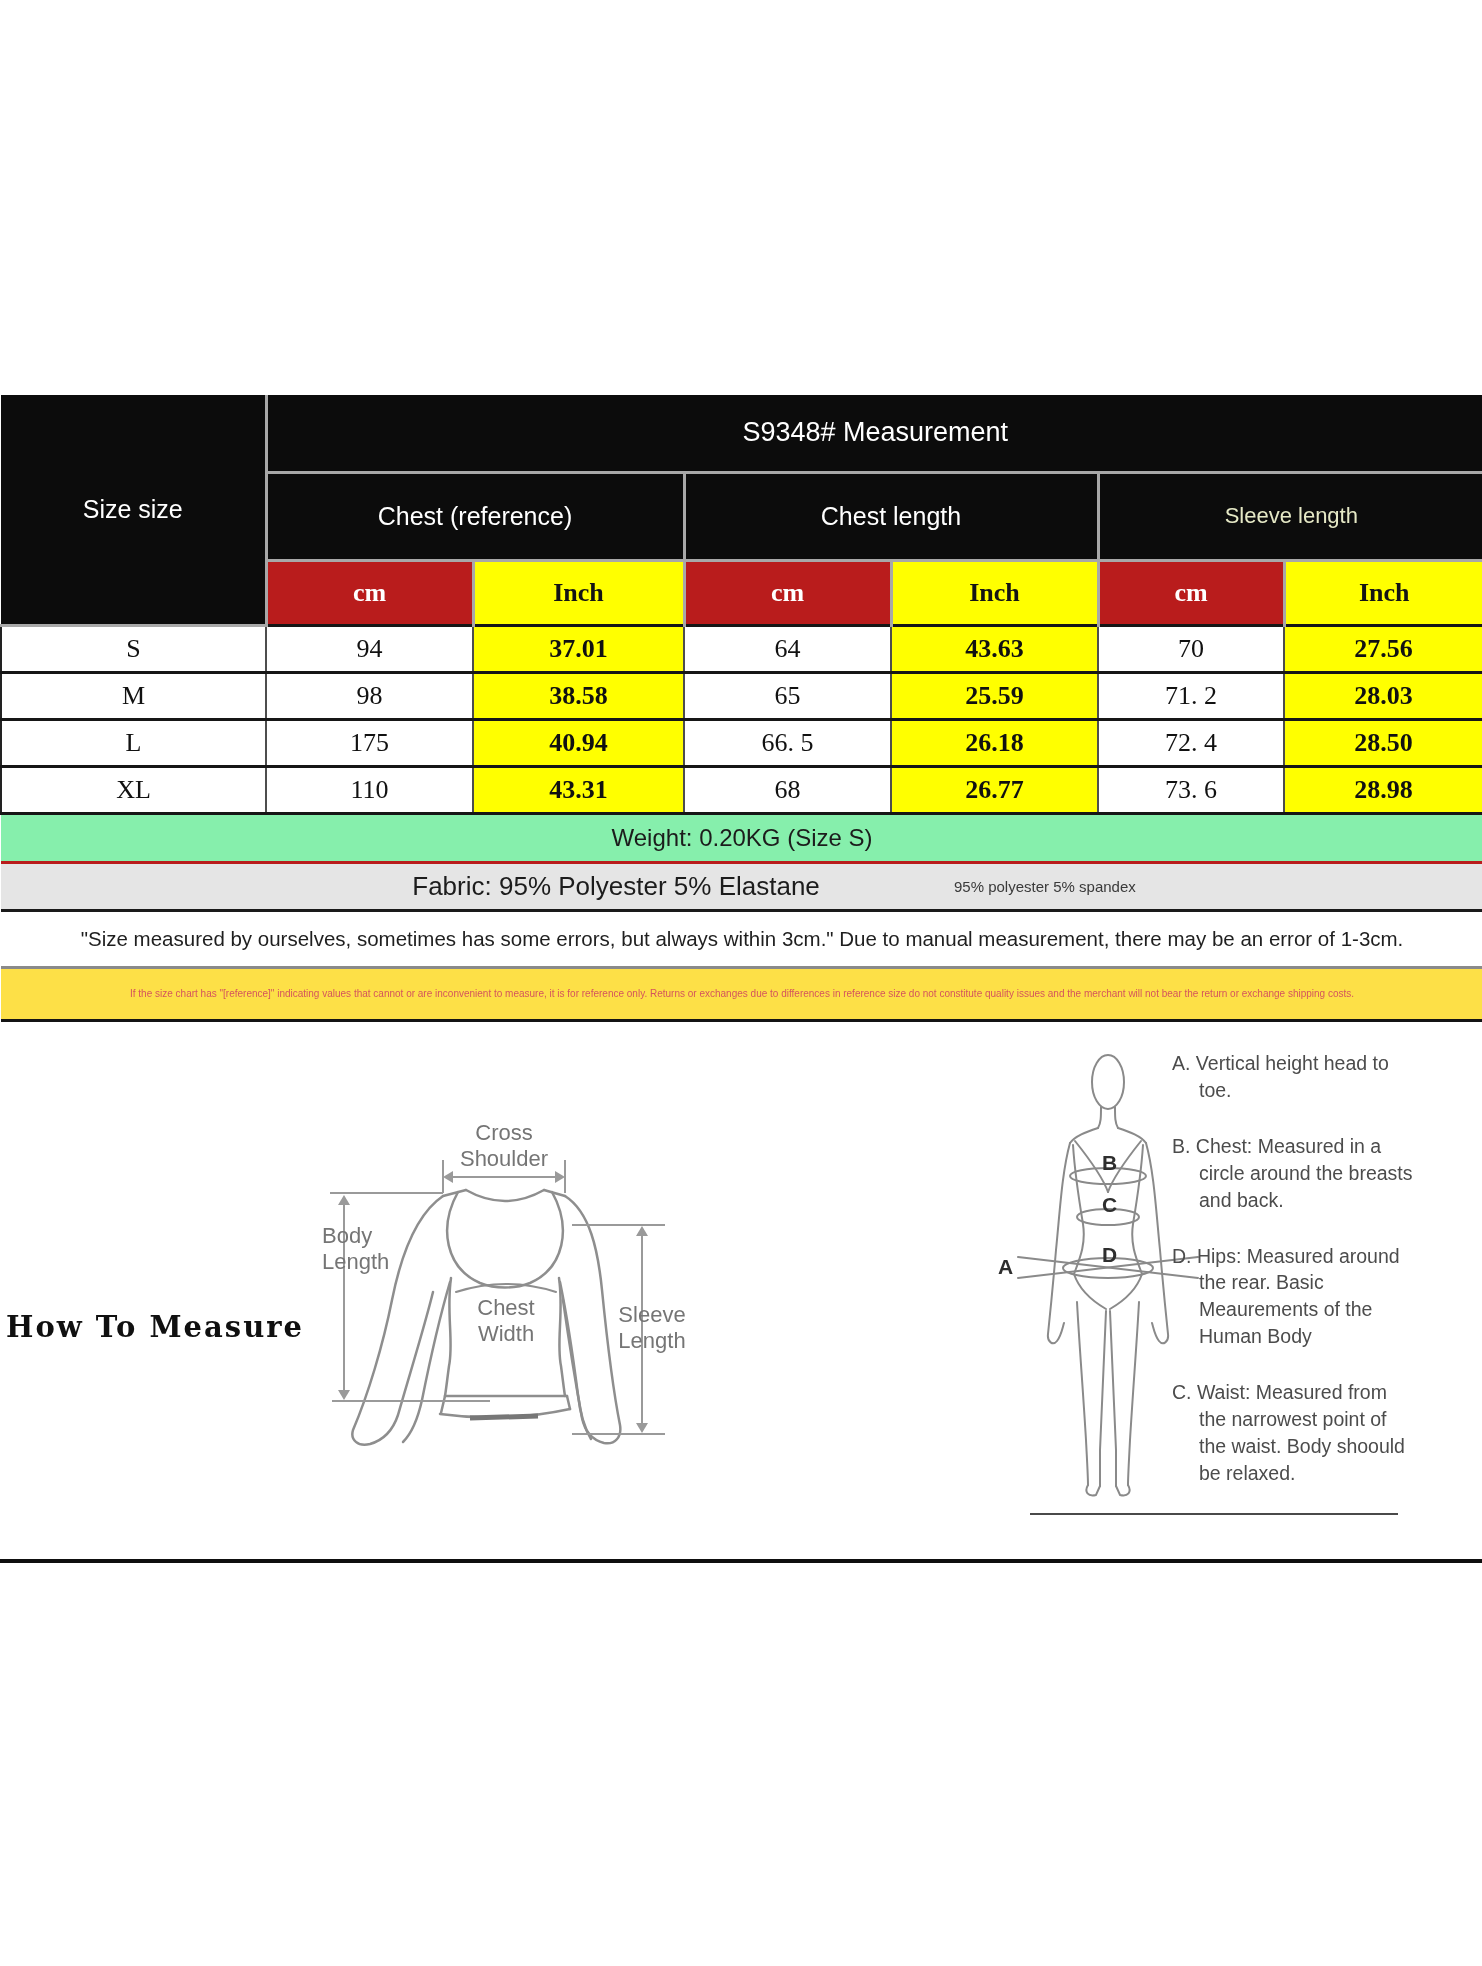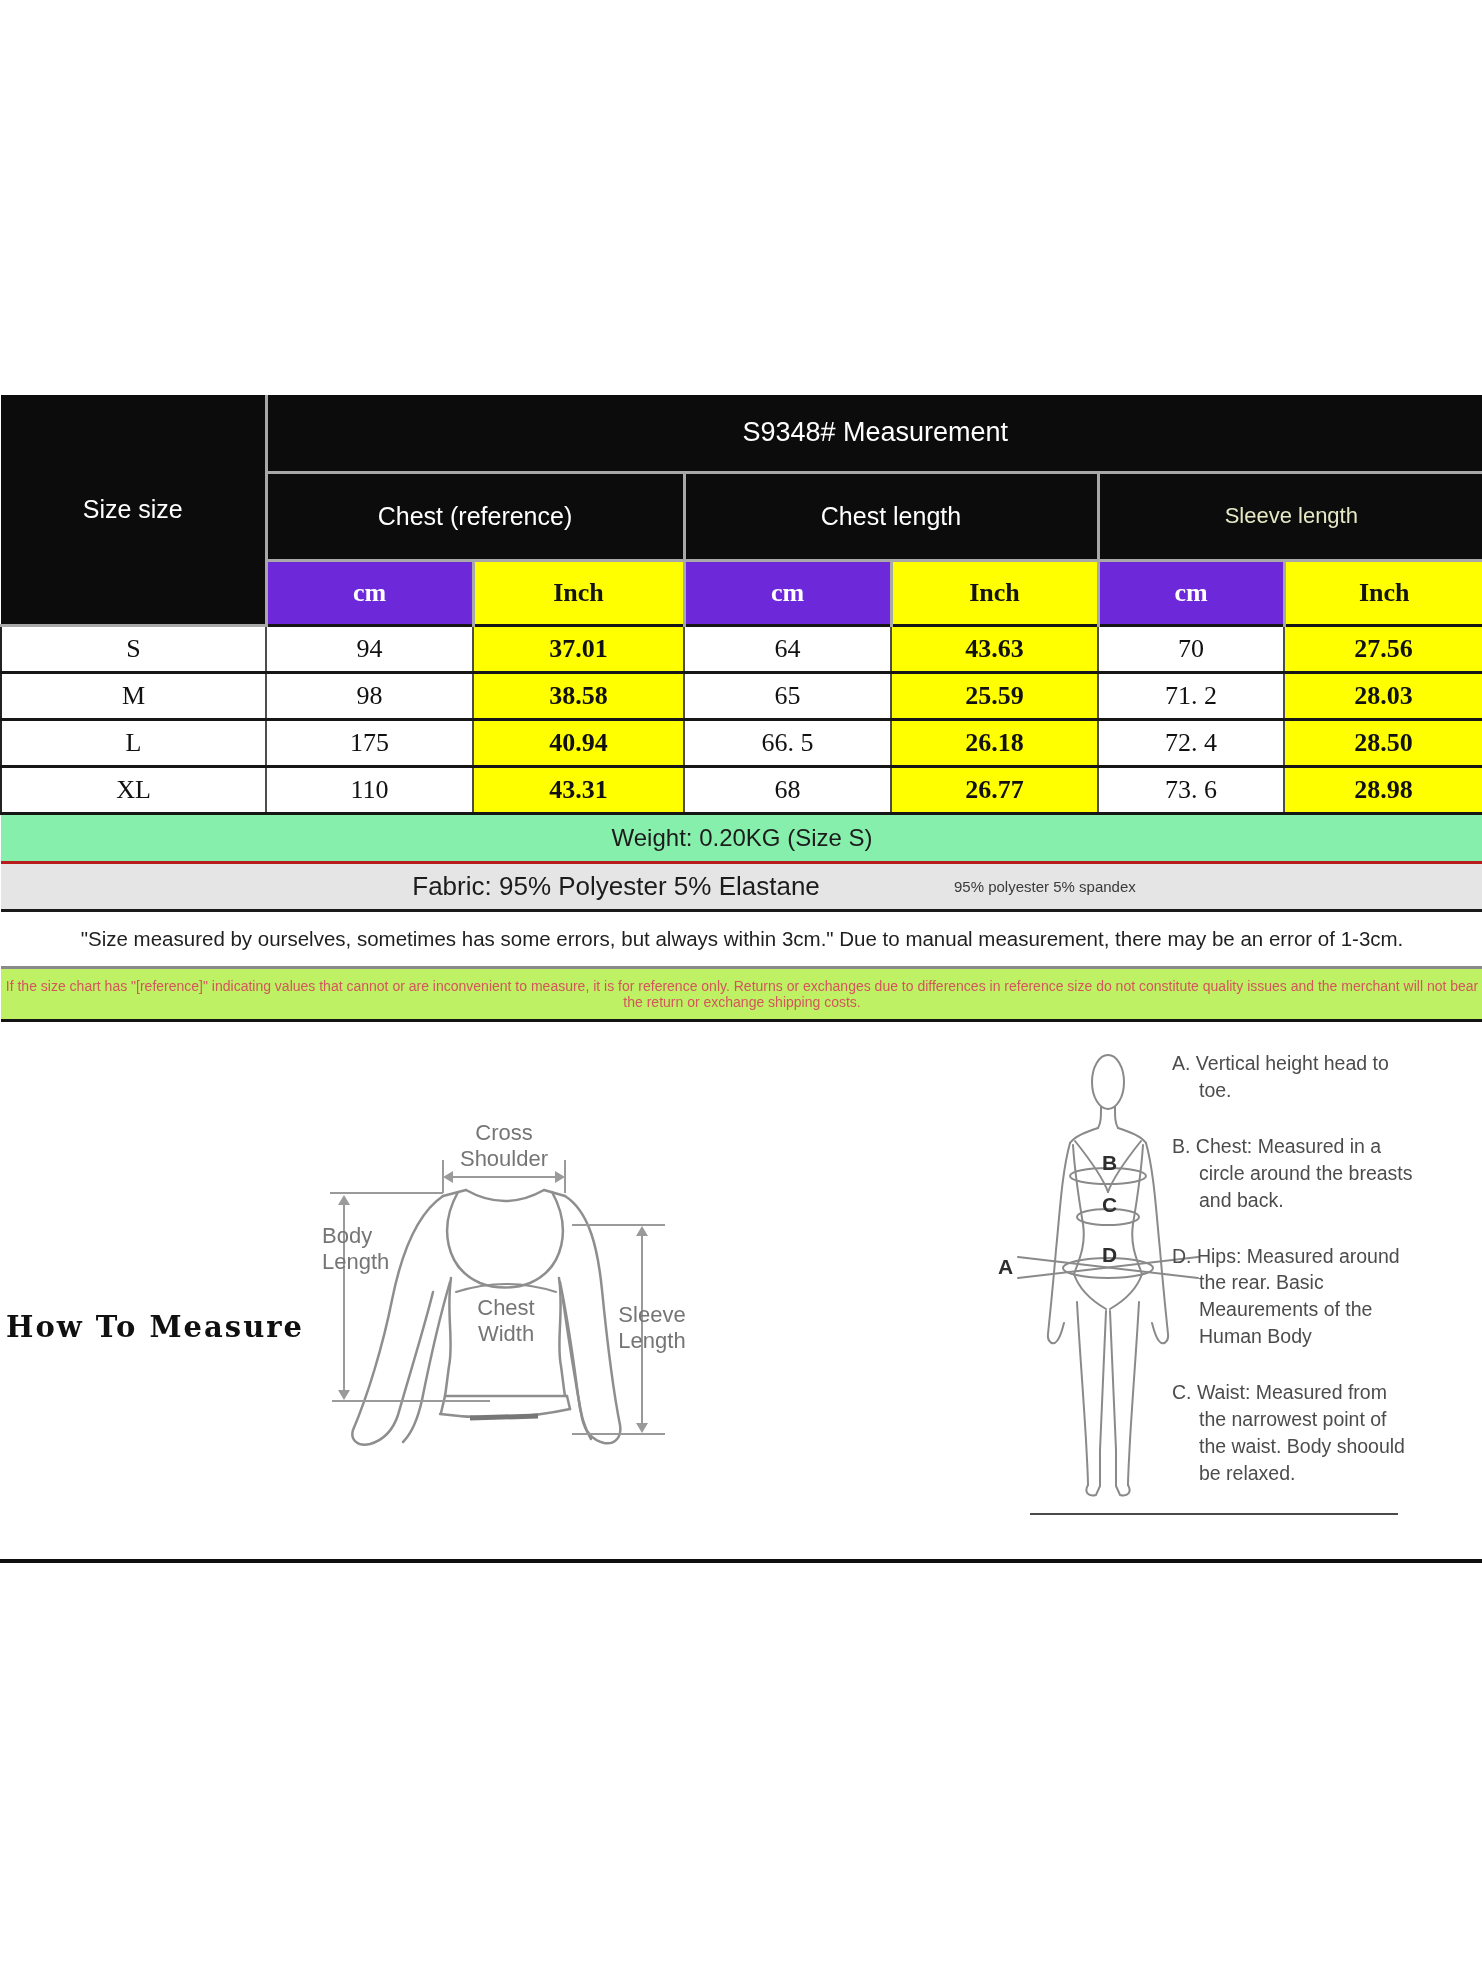--- a/index.html
+++ b/index.html
@@ -20,21 +20,21 @@
   tr.r-fabric{height:48px;}
   tr.r-note{height:57px;}
   tr.r-red{height:53px;}
 
   .hblack{background:#0c0c0c;color:#ffffff;}
   .th-size{border-right:3px solid #a8a8a8;border-bottom:3px solid #a8a8a8;
            font-size:25px;}
   .th-title{font-size:27px;border-bottom:3px solid #a8a8a8;}
   .th-group{font-size:25px;border-right:3px solid #a8a8a8;border-bottom:3px solid #a8a8a8;}
   .th-group.last{border-right:none;font-size:22px;color:#e6e9c6;}
-  .th-unit-cm{background:#6d28d9;color:#ffffff;
+  .th-unit-cm{background:#b91c1c;color:#ffffff;
       font-family:"Liberation Serif",serif;font-weight:bold;font-size:26px;
       border-right:3px solid #a8a8a8;}
   .th-unit-inch{background:#ffff00;color:#141414;
       font-family:"Liberation Serif",serif;font-weight:bold;font-size:26px;
       border-right:3px solid #a8a8a8;}
   .th-unit-inch.last{border-right:none;}
 
   .d-cell{font-family:"Liberation Serif",serif;font-size:26px;color:#111;
       border-top:3px solid #161616;border-left:2px solid #4d4d4d;background:#fff;}
   .d-cell.first{border-left:2px solid #222;}
@@ -42,21 +42,21 @@
   tr.r-data td:last-child{border-right:2px solid #222;}
 
   .w-cell{border-top:3px solid #161616;font-size:24px;color:#1c1c1c;background:#86efac;}
   .f-cell{border-top:3px solid #b91c1c;background:#e5e5e5;position:relative;}
   .fabric-main{position:absolute;left:0;top:0;width:83%;height:100%;
       display:flex;align-items:center;justify-content:center;font-size:26px;color:#1c1c1c;}
   .fabric-small{position:absolute;left:64.3%;top:0;height:100%;
       display:flex;align-items:center;font-size:15px;color:#3a3a3a;}
   .n-cell{border-top:3px solid #1a1a1a;font-size:20.5px;color:#1f1f1f;background:#fff;}
   .red-cell{border-top:3px solid #8a8a8a;border-bottom:3px solid #141414;
-      font-size:14px;color:#d4555c;background:#bef264;}
+      font-size:10px;color:#d4555c;background:#fde047;}
 
   
   .howto-title{position:absolute;left:6px;top:1310px;
       font-family:"DejaVu Serif","Liberation Serif",serif;font-weight:bold;
       font-size:29px;letter-spacing:2px;color:#101010;white-space:nowrap;}
   .garment-svg{position:absolute;left:280px;top:1100px;}
   .figure-svg{position:absolute;left:990px;top:1040px;}
   .instructions{position:absolute;left:1172px;top:1050px;width:246px;
       font-size:19.5px;line-height:1.38;color:#4c4c4c;}
   .instructions .item{padding-left:27px;text-indent:-27px;margin-bottom:29px;}

